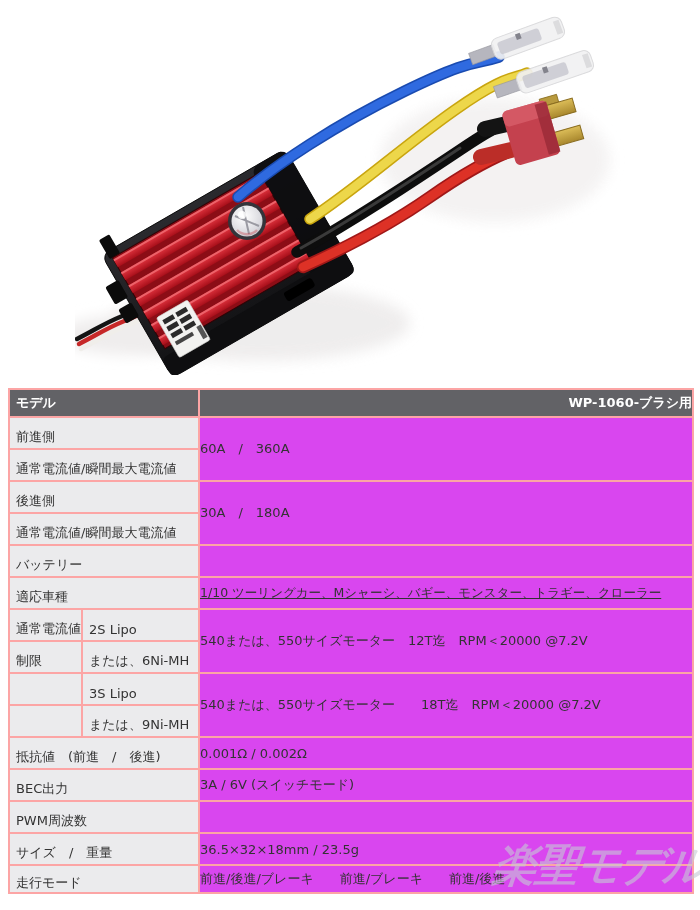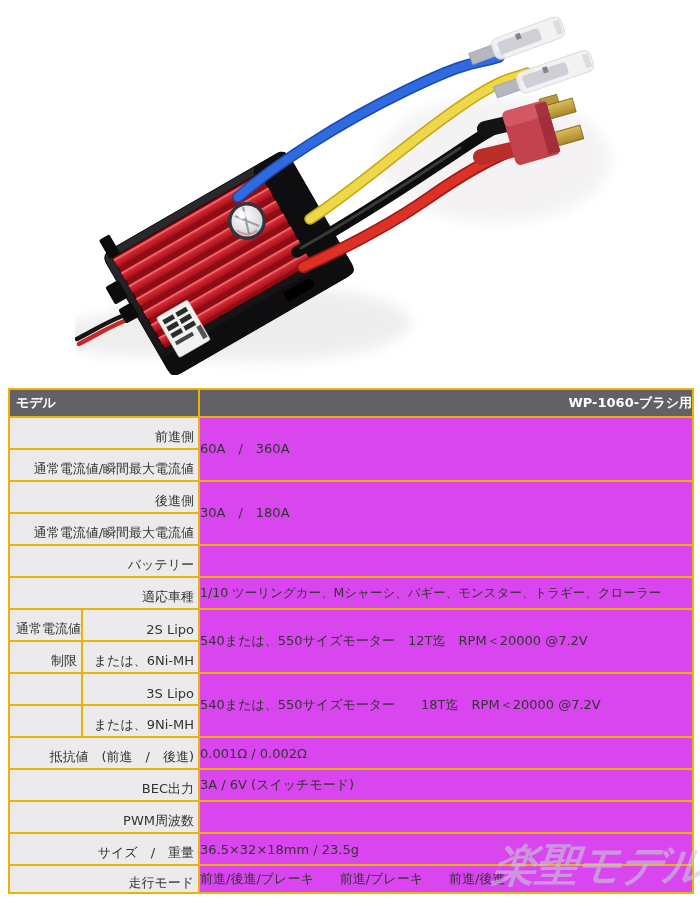--- a/index.html
+++ b/index.html
@@ -4,31 +4,31 @@
 <style>
   * { margin:0; padding:0; box-sizing:border-box; }
   html,body { width:700px; height:910px; background:#ffffff; font-family:"DejaVu Sans","Liberation Sans",sans-serif; }
   .page { position:relative; width:700px; height:910px; background:#fff; overflow:hidden; }
 
   
   .photo { position:absolute; left:75px; top:5px; width:550px; height:370px; }
 
   
   table.spec { position:absolute; left:8px; top:388px; width:684px; border-collapse:collapse; table-layout:fixed; font-size:13px; color:#333; }
-  table.spec td { border:2px solid #eab308; height:32px; vertical-align:middle; overflow:hidden; white-space:nowrap;margin-left:19px; }
+  table.spec td { border:2px solid #fca5a5; height:32px; vertical-align:middle; overflow:hidden; white-space:nowrap;margin-left:19px; }
   col.c1 { width:73px; } col.c2 { width:117px; } col.c3 { width:494px; }
   tr.hdr td { height:28px; background:#626266; color:#ffffff; font-weight:bold; }
   td.hlbl { padding-left:6px; text-align:left; }
   td.hval { text-align:right; }
-  td.lbl { background:#ebebed; text-align:right; padding:8px 4px 0 6px; }
+  td.lbl { background:#ebebed; text-align:left; padding:8px 4px 0 6px; }
   td.val { background:#d946ef; text-align:left; }
   td.tb { border-bottom-width:1px; }
   td.tt { border-top-width:1px; }
   tr.tall td { height:24px; }
-  td.small { font-size:12.5px; }
+  td.small { font-size:12.5px;text-decoration:underline; }
 
   
   .wm-logo { position:absolute; right:-6px; top:836px; font-weight:bold; font-style:italic;
              font-size:44px; letter-spacing:-2px; color:rgba(197,202,212,0.60);
              transform:skewX(-6deg); pointer-events:none; z-index:5; white-space:nowrap; }
   .wm-url  { position:absolute; right:2px; top:884px; font-family:"DejaVu Serif","Liberation Serif",serif;
              font-size:14px; color:#b4b9c4; letter-spacing:0.5px; pointer-events:none; z-index:6; }
 </style>
 </head>
 <body>

